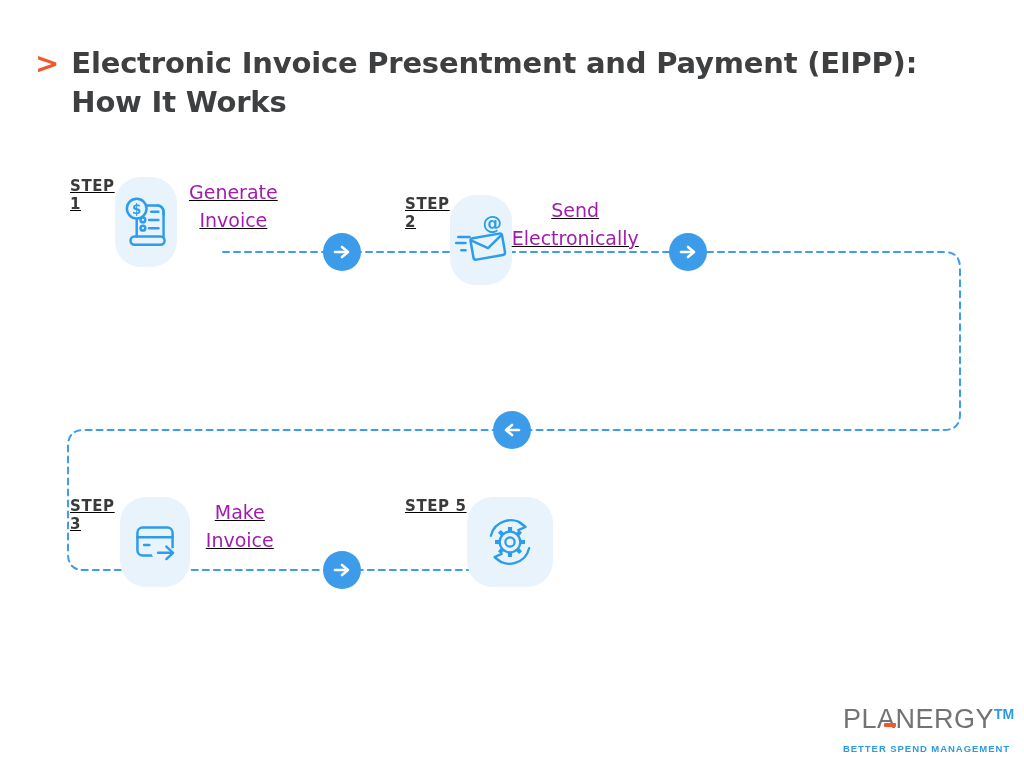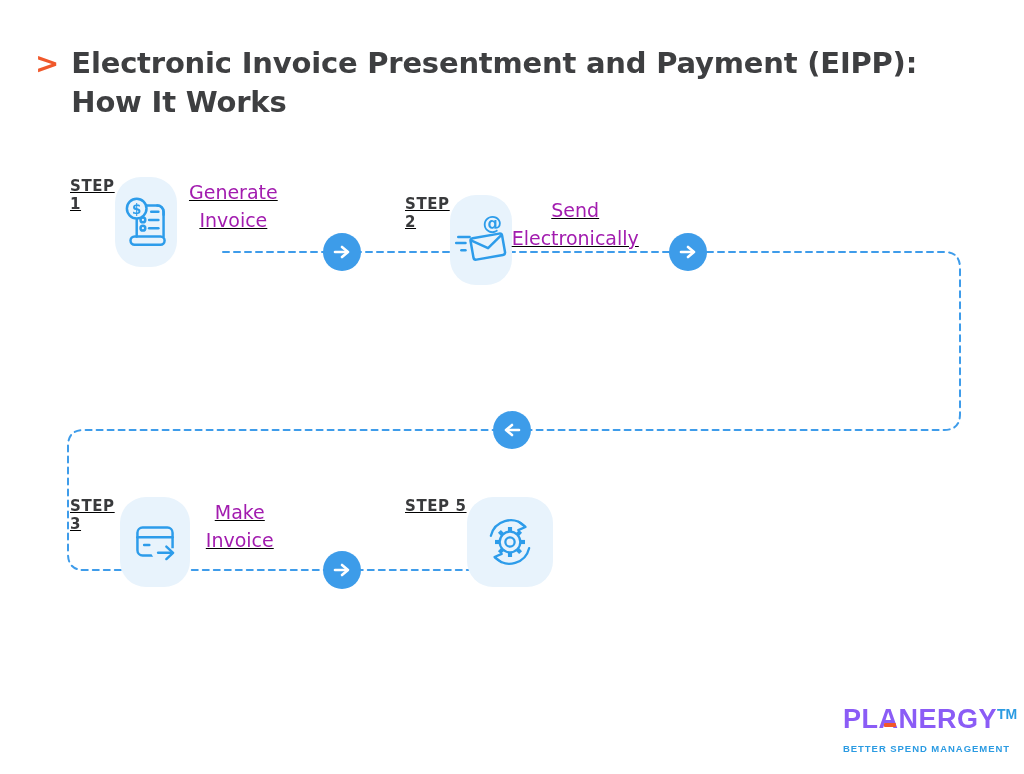--- a/index.html
+++ b/index.html
@@ -22,21 +22,21 @@
     display:flex; align-items:center; justify-content:center;
   }
   .caption { margin-top:1px; font-size:19px; color:#a21caf; text-align:center; line-height:28px; }
   
   .arrow-chip {
     position:absolute; width:38px; height:38px; border-radius:50%;
     background:#3D9CE9; display:flex; align-items:center; justify-content:center; z-index:3;
   }
   
   .logo { position:absolute; left:843px; top:704px; z-index:2; font-family:"Liberation Sans", sans-serif; }
-  .logo-name { color:#8b5cf6; font-size:27px; font-weight:700; letter-spacing:0.5px; position:relative; display:inline-block; }
+  .logo-name { color:#737373; font-size:27px; font-weight:400; letter-spacing:0.5px; position:relative; display:inline-block; }
   .logo-tm { color:#2B9BE2; font-size:14px; font-weight:700; vertical-align:top; position:relative; top:2px; }
   .logo-a-accent { position:absolute; left:41px; top:19px; width:12px; height:4px; background:#F2572B; border-radius:1px; }
   .logo-tagline { color:#2B9BE2; font-size:9.5px; font-weight:700; letter-spacing:0.95px; margin-top:8px; }
 </style>
 </head>
 <body>
 
 <div class="canvas">
 
   <div class="title-block">

